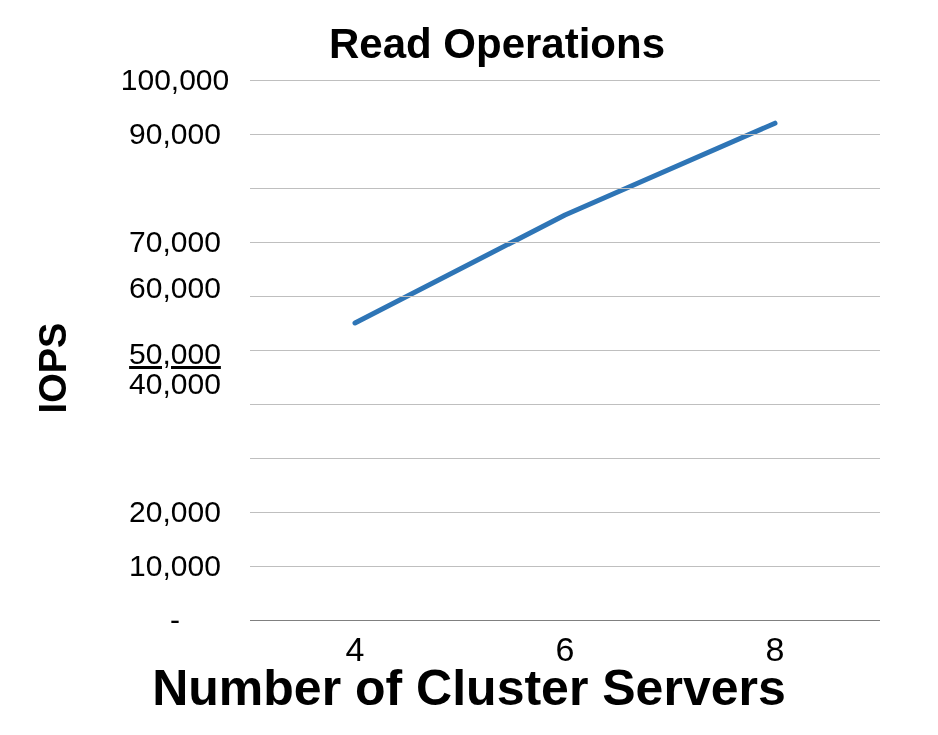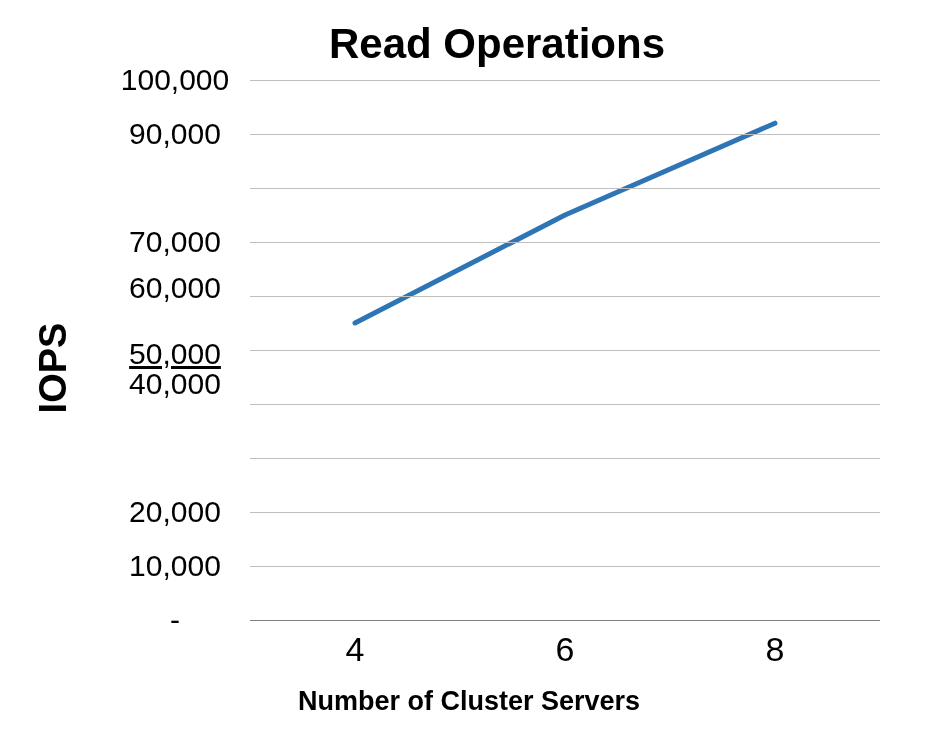--- a/index.html
+++ b/index.html
@@ -36,21 +36,21 @@
     font-size: 38px;
     white-space: nowrap;
   }
   .x-axis-title {
     position: absolute;
     bottom: 18px;
     left: 0;
     width: 100%;
     text-align: center;
     font-weight: bold;
-    font-size: 27px;
+    font-size: 50px;
   }
   .plot-area {
     position: absolute;
     left: 250px;
     top: 80px;
     width: 630px;
     height: 540px;
   }
   .gridline {
     position: absolute;

